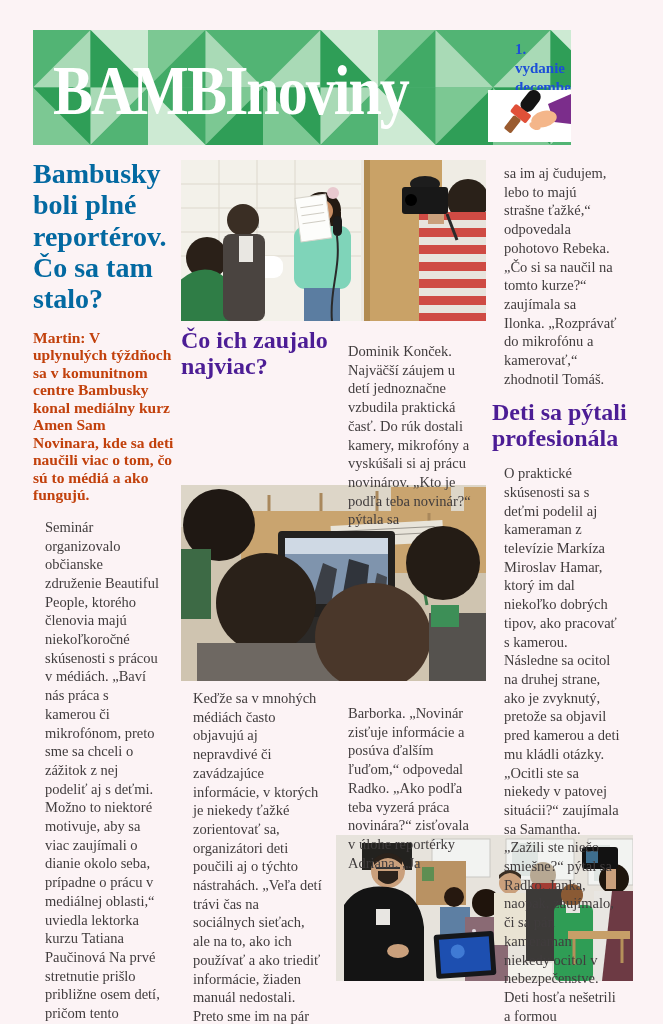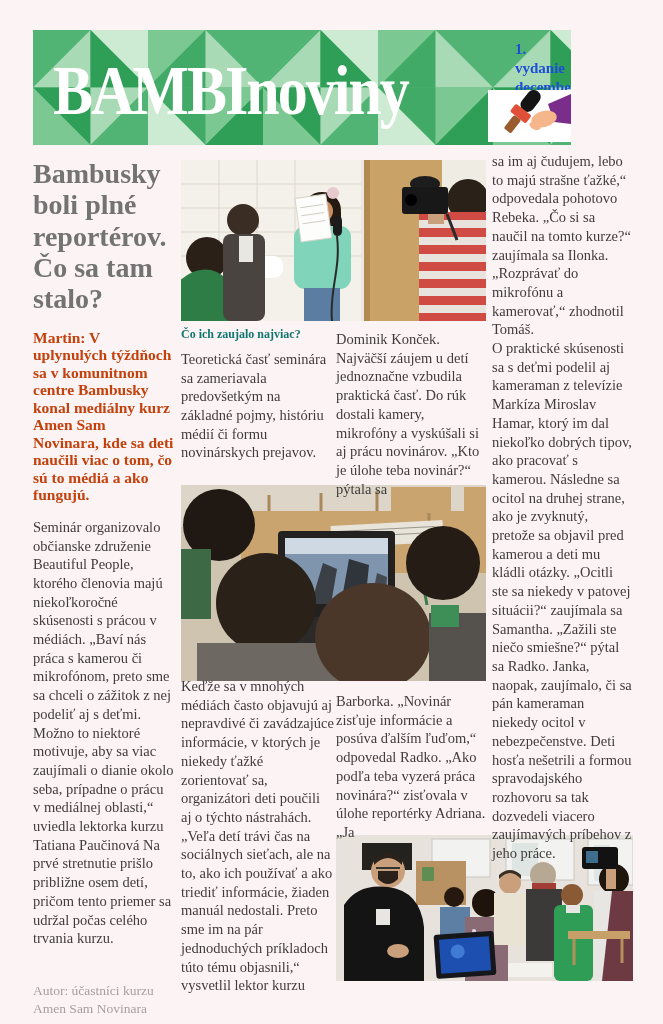--- a/index.html
+++ b/index.html
@@ -9,24 +9,24 @@
   .masthead{position:absolute;left:33px;top:30px;width:538px;height:115px;overflow:hidden;}
   .masthead svg.bg{position:absolute;left:0;top:0;}
   .masthead-title{position:absolute;left:20px;top:26px;font-weight:bold;font-size:60px;
         letter-spacing:-2px;color:#ffffff;line-height:1;transform:scaleY(1.16);transform-origin:top left;
         font-family:"Liberation Serif", serif;}
   .issue{position:absolute;left:482px;top:10px;color:#1d4ed8;font-weight:bold;
         font-size:15px;line-height:1.25;font-family:"Liberation Serif", serif;}
   .mic-box{position:absolute;right:0;bottom:3px;width:83px;height:52px;background:#ffffff;}
   
   .tblock{position:absolute;}
-  .headline{margin:0 0 14px;font-weight:bold;font-size:28px;line-height:1.12;color:#737373;}
+  .headline{margin:0 0 14px;font-weight:bold;font-size:28px;line-height:1.12;color:#0369a1;}
   .lede{margin:0 0 14px;font-weight:bold;font-size:15.5px;line-height:1.13;color:#c2410c;}
-  .subhead{margin:0 0 9px;font-weight:bold;font-size:12px;line-height:1.08;color:#0f766e;}
-  .body-p{margin:0;font-size:14.5px;line-height:1.29;color:#403c3d;}
+  .subhead{margin:0 0 9px;font-weight:bold;font-size:24px;line-height:1.08;color:#4c1d95;}
+  .body-p{margin:12px;font-size:14.5px;line-height:1.29;color:#403c3d;}
   .credit{margin-top:34px;font-size:13.5px;line-height:1.32;color:#a59fa2;}
   .mt12{margin-top:12px;}
   
   .photo{position:absolute;display:block;}
 </style>
 </head>
 <body>
 
 <div class="page">
 
@@ -248,31 +248,31 @@
 
   <div class="tblock" style="left:33px;top:158px;width:141px">
     <h1 class="headline">Bambusky boli plné reportérov. Čo sa tam stalo?</h1>
     <p class="lede">Martin: V uplynulých týždňoch sa v komunitnom centre Bambusky konal mediálny kurz Amen Sam Novinara, kde sa deti naučili viac o tom, čo sú to médiá a ako fungujú.</p>
     <p class="body-p">Seminár organizovalo občianske združenie Beautiful People, ktorého členovia majú niekoľkoročné skúsenosti s prácou v médiách. „Baví nás práca s kamerou či mikrofónom, preto sme sa chceli o zážitok z nej podeliť aj s deťmi. Možno to niektoré motivuje, aby sa viac zaujímali o dianie okolo seba, prípadne o prácu v mediálnej oblasti,“ uviedla lektorka kurzu Tatiana Paučinová Na prvé stretnutie prišlo približne osem detí, pričom tento priemer sa udržal počas celého trvania kurzu.</p>
     <p class="body-p credit">Autor: účastníci kurzu Amen Sam Novinara</p>
   </div>
 
   <div class="tblock" style="left:181px;top:328px;width:151px">
     <h2 class="subhead">Čo ich zaujalo najviac?</h2>
-    <p class="body-p">Teoretická časť seminára sa zameriavala predovšetkým na základné pojmy, históriu médií či formu novinárskych prejavov.</p>
   </div>
   <div class="tblock" style="left:181px;top:677px;width:153px">
     <p class="body-p">Keďže sa v mnohých médiách často objavujú aj nepravdivé či zavádzajúce informácie, v ktorých je niekedy ťažké zorientovať sa, organizátori deti poučili aj o týchto nástrahách. „Veľa detí trávi čas na sociálnych sieťach, ale na to, ako ich používať a ako triediť informácie, žiaden manuál nedostali. Preto sme im na pár jednoduchých príkladoch túto tému objasnili,“ vysvetlil lektor kurzu</p>
   </div>
 
   <div class="tblock" style="left:336px;top:330px;width:150px">
-    <p class="body-p">Dominik Konček. Najväčší záujem u detí jednoznačne vzbudila praktická časť. Do rúk dostali kamery, mikrofóny a vyskúšali si aj prácu novinárov. „Kto je úlohe teba novinár?“ pýtala sa</p>
+    <p class="body-p">Dominik Konček. Najväčší záujem u detí jednoznačne vzbudila praktická časť. Do rúk dostali kamery, mikrofóny a vyskúšali si aj prácu novinárov. „Kto je podľa teba novinár?“ pýtala sa</p>
   </div>
   <div class="tblock" style="left:336px;top:692px;width:150px">
     <p class="body-p">Barborka. „Novinár zisťuje informácie a posúva ďalším ľuďom,“ odpovedal Radko. „Ako podľa teba vyzerá práca novinára?“ zisťovala v úlohe reportérky Adriana. „Ja</p>
   </div>
 
   <div class="tblock" style="left:492px;top:152px;width:140px">
     <p class="body-p">sa im aj čudujem, lebo to majú strašne ťažké,“ odpovedala pohotovo Rebeka. „Čo si sa naučil na tomto kurze?“ zaujímala sa Ilonka. „Rozprávať do mikrofónu a kamerovať,“ zhodnotil Tomáš.</p>
+    <h2 class="subhead mt12">Deti sa pýtali profesionála</h2>
     <p class="body-p">O praktické skúsenosti sa s deťmi podelil aj kameraman z televízie Markíza Miroslav Hamar, ktorý im dal niekoľko dobrých tipov, ako pracovať s kamerou. Následne sa ocitol na druhej strane, ako je zvyknutý, pretože sa objavil pred kamerou a deti mu kládli otázky. „Ocitli ste sa niekedy v patovej situácii?“ zaujímala sa Samantha. „Zažili ste niečo smiešne?“ pýtal sa Radko. Janka, naopak, zaujímalo, či sa pán kameraman niekedy ocitol v nebezpečenstve. Deti hosťa nešetrili a formou spravodajského rozhovoru sa tak dozvedeli viacero zaujímavých príbehov z jeho práce.</p>
   </div>
 
 </div>
 
 </body></html>

